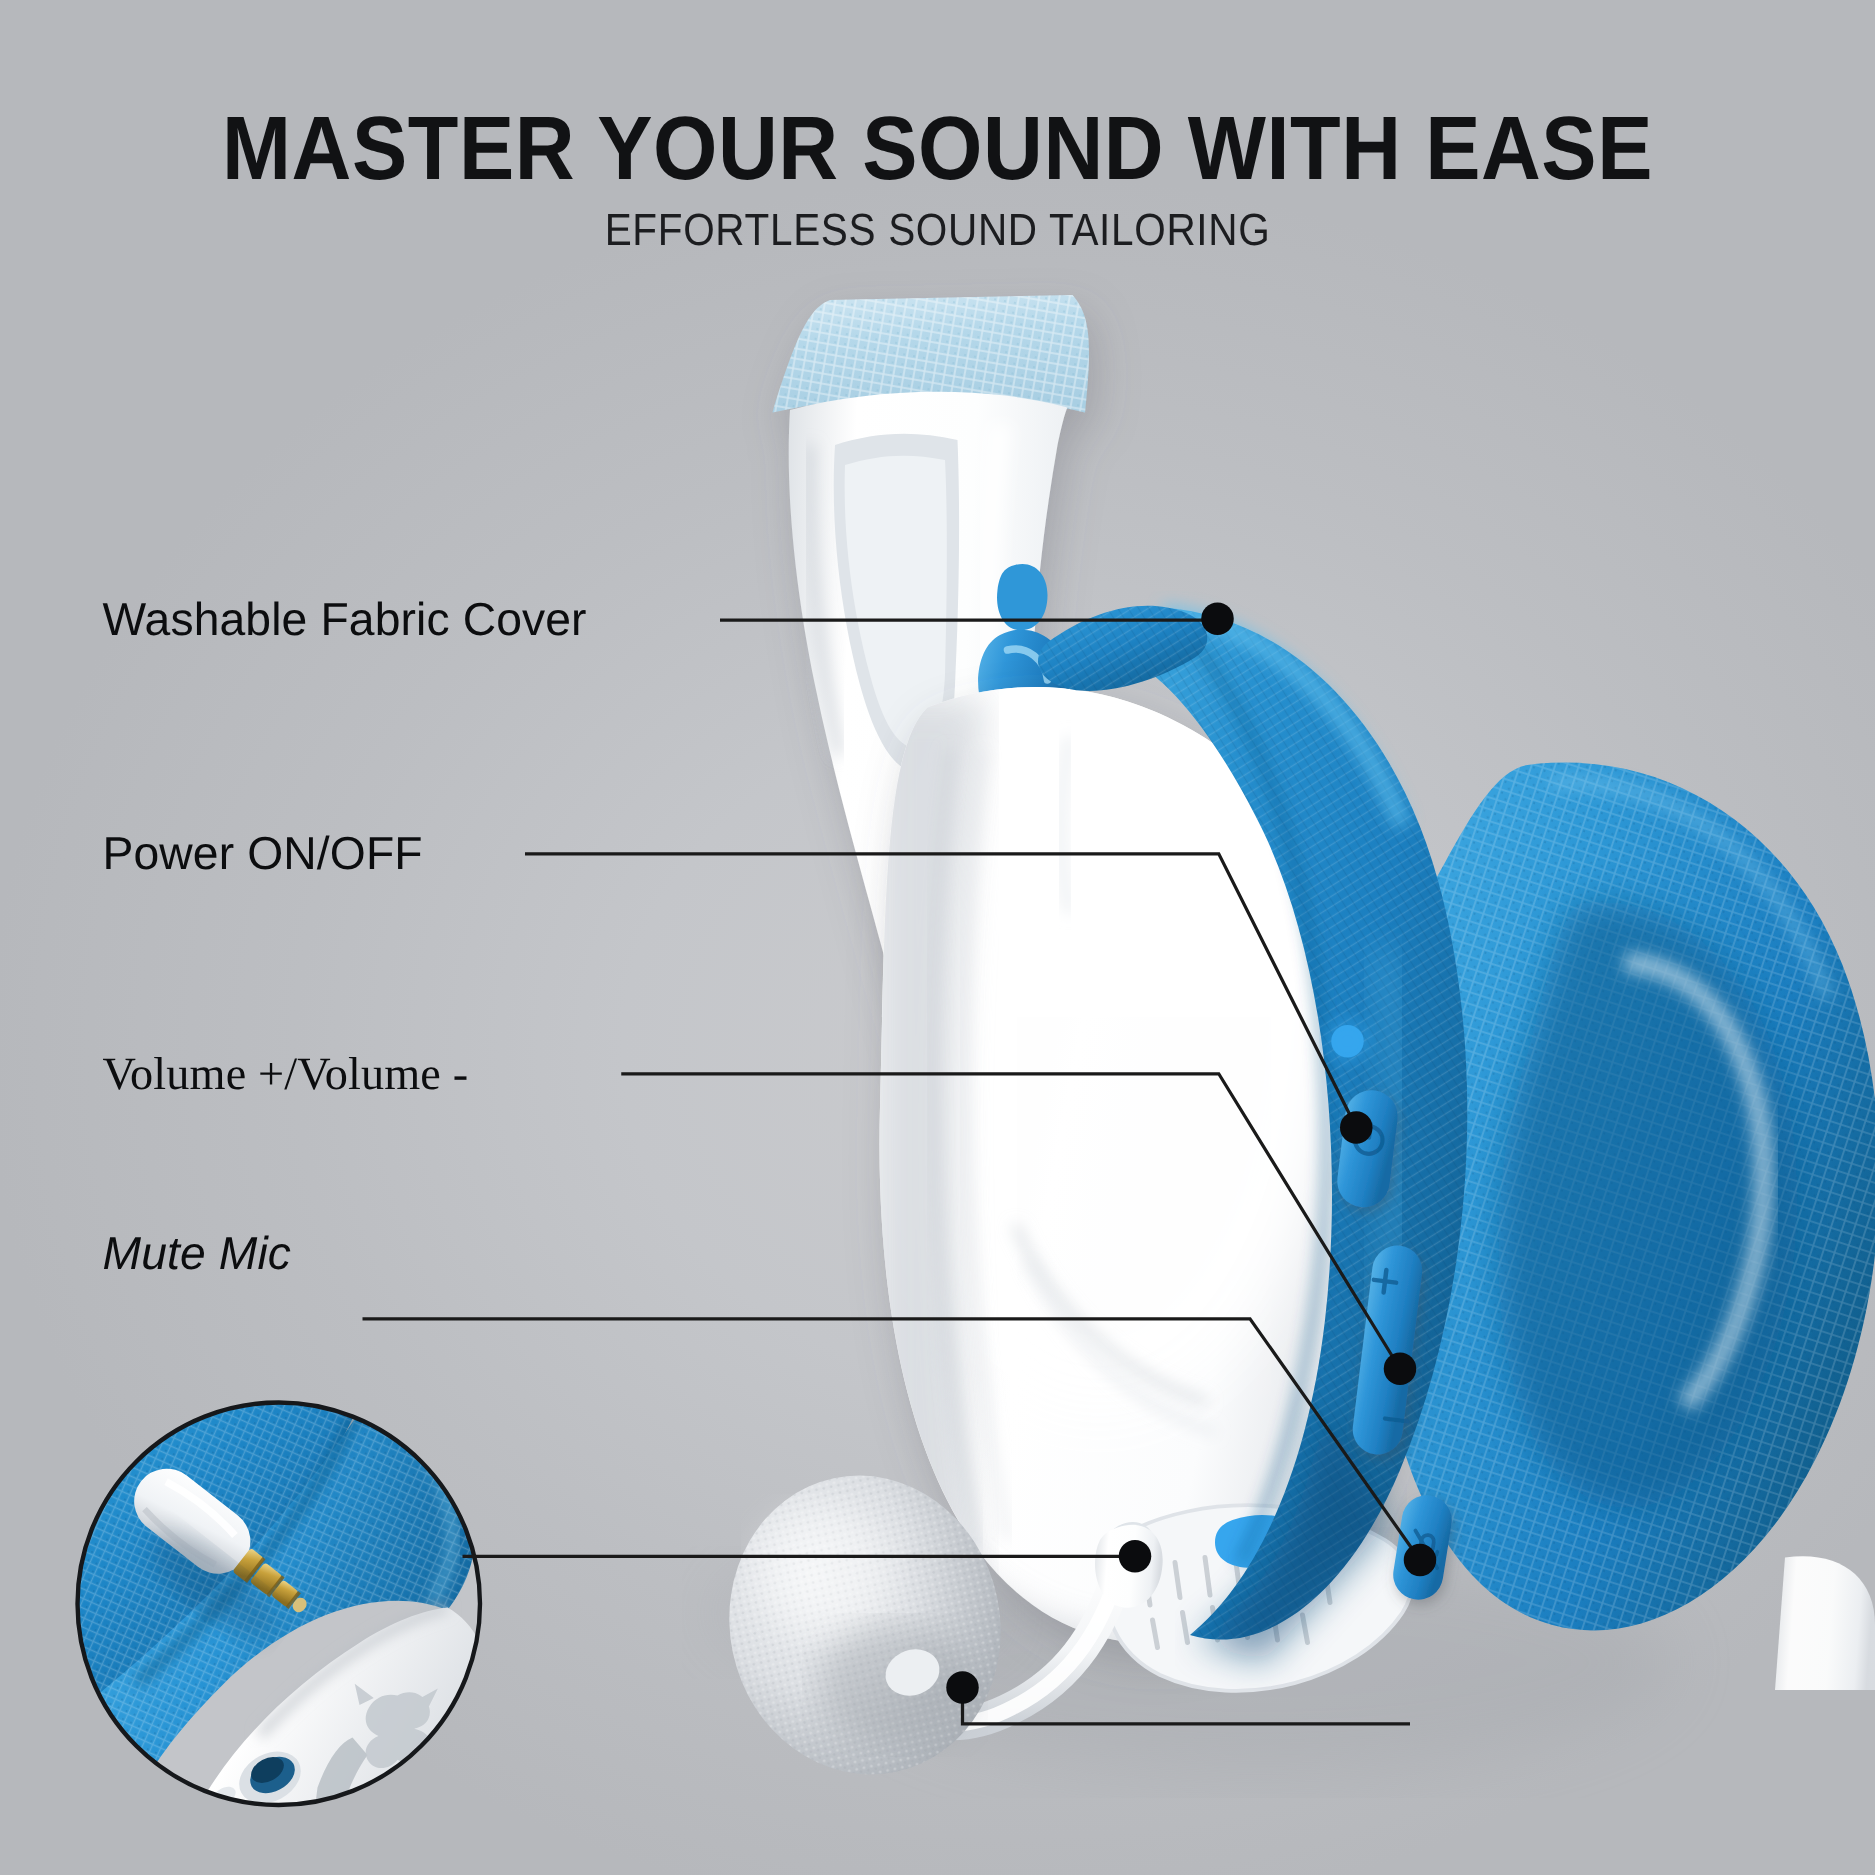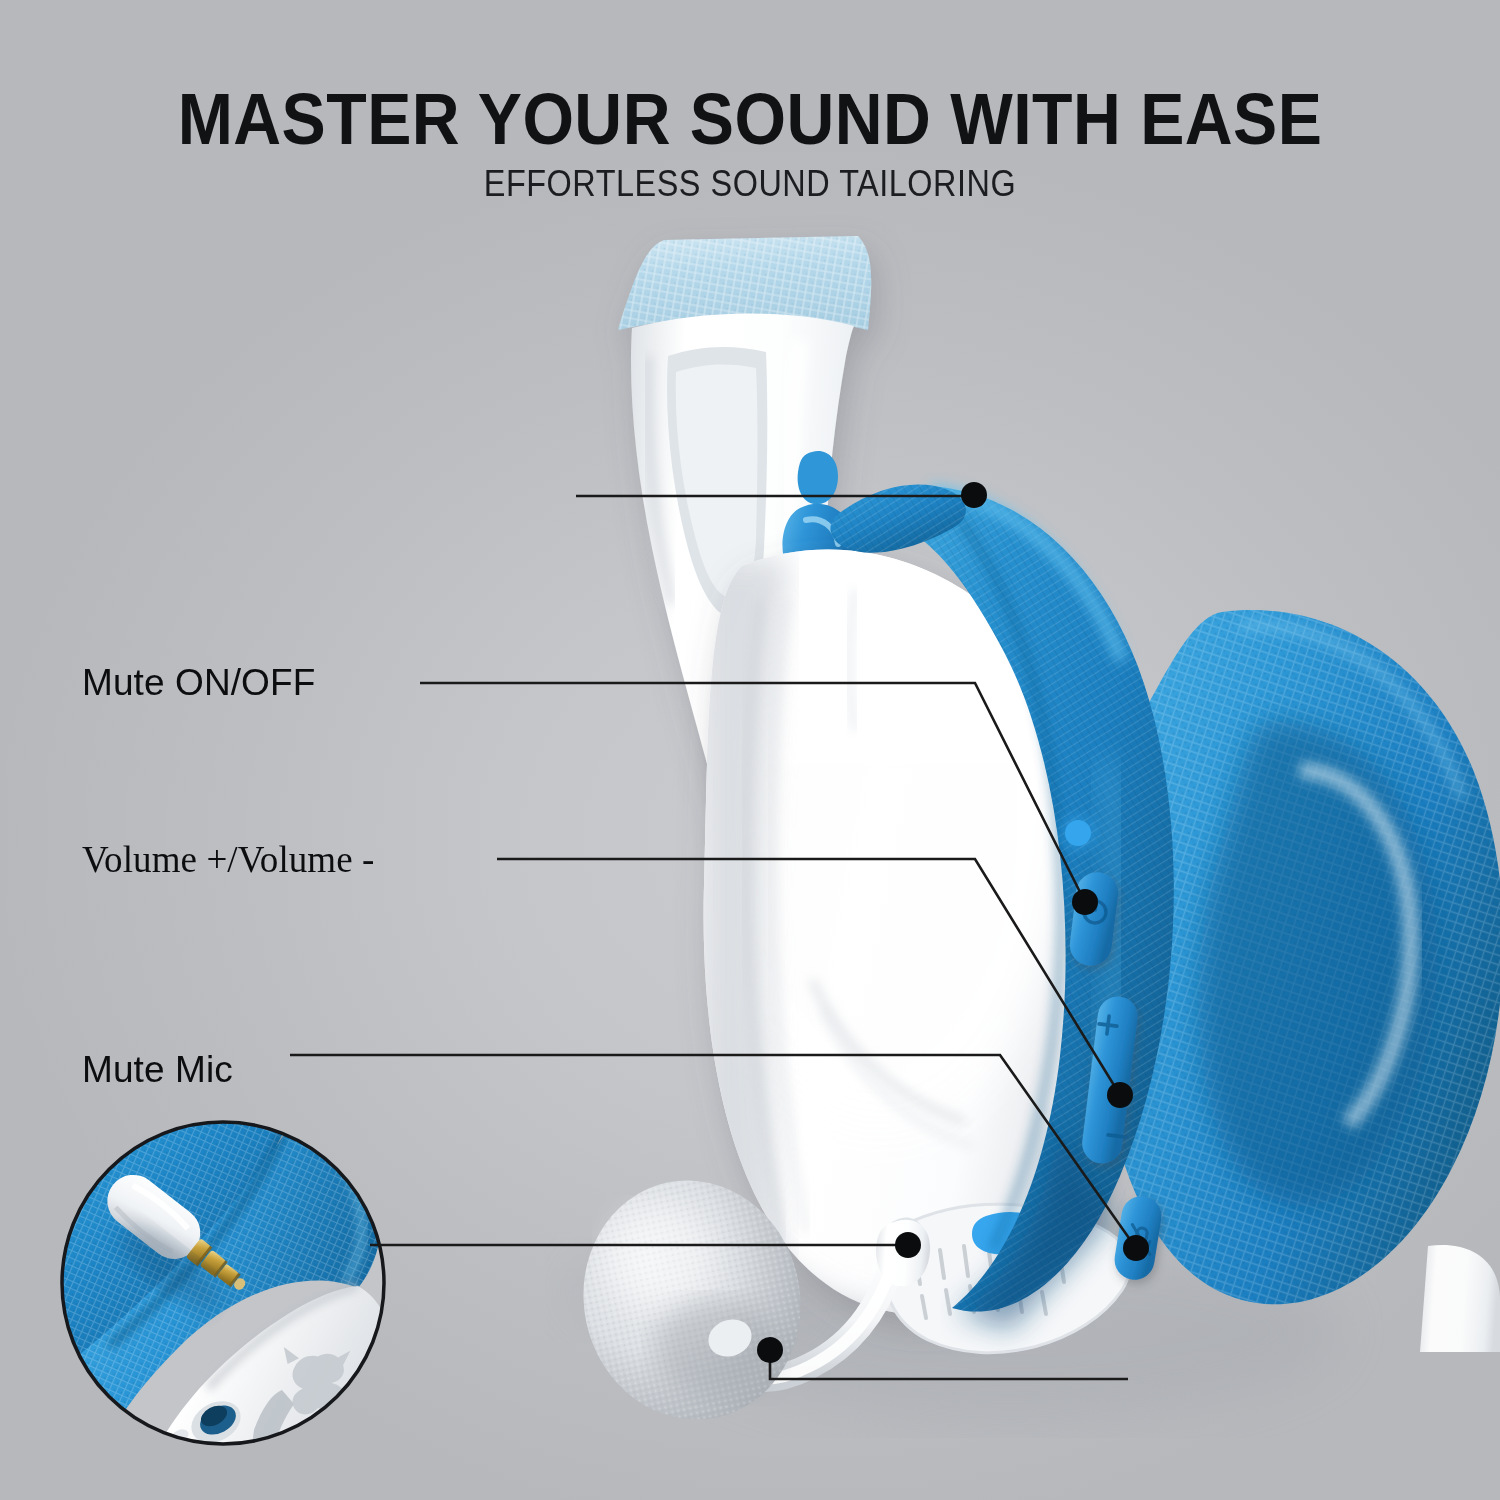--- a/index.html
+++ b/index.html
@@ -562,17 +562,18 @@
       <circle cx="1136" cy="1248" r="13" fill="#0b0c0e"></circle>
       <path d="M 1128 1379 L 770 1379 L 770 1350" fill="none" stroke="#1a1a1a" stroke-width="2.6"></path>
       <circle cx="770" cy="1350" r="13" fill="#0b0c0e"></circle>
       <path d="M 370 1245 L 908 1245" fill="none" stroke="#1a1a1a" stroke-width="2.6"></path>
       <circle cx="908" cy="1245" r="13" fill="#0b0c0e"></circle>
     </svg>
 
   <div class="title">MASTER YOUR SOUND WITH EASE</div>
   <div class="subtitle">EFFORTLESS SOUND TAILORING</div>
 
-  <div class="callout-label" style="left:82px;  top:662px;">Mute ON/OFF</div>
+  <div class="callout-label" style="left:82px;  top:475px;">Washable Fabric Cover</div>
+  <div class="callout-label" style="left:82px;  top:662px;">Power ON/OFF</div>
   <div class="callout-label" style="left:82px;  top:838px;font-family:Liberation Serif, serif;">Volume +/Volume -</div>
-  <div class="callout-label" style="left:82px;  top:1049px;">Mute Mic</div>
+  <div class="callout-label" style="left:82px;  top:982px;font-style:italic;">Mute Mic</div>
 
 </div>
 
 </body></html>

